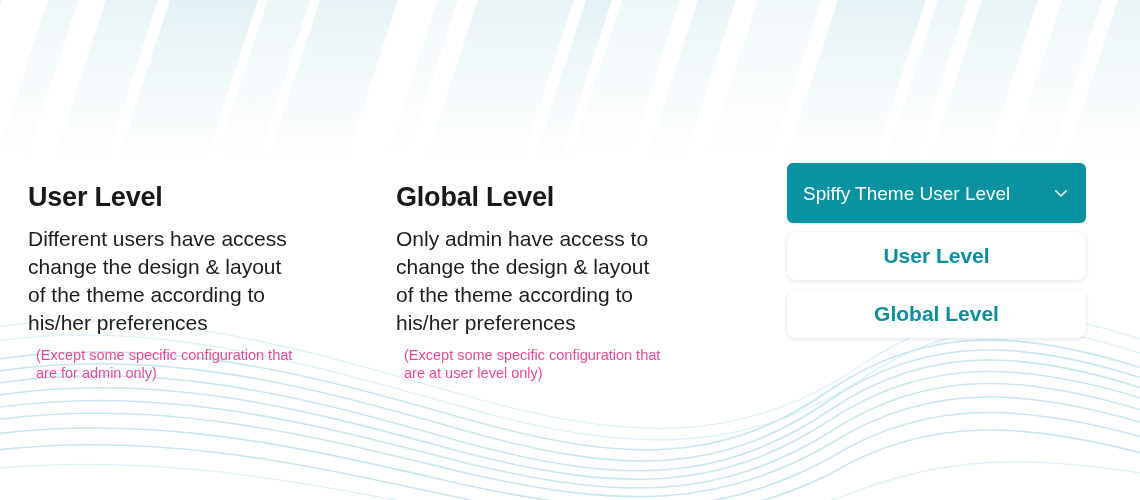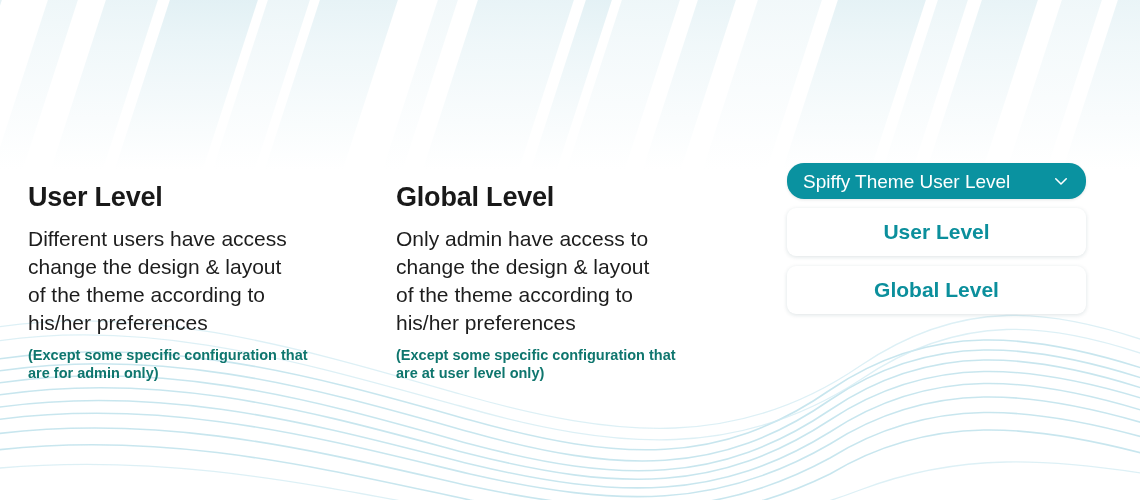--- a/index.html
+++ b/index.html
@@ -75,38 +75,37 @@
   }
   .col-body {
     font-size: 21px;
     color: #1d1d1d;
     line-height: 28px;
     margin: 8px 0 9px 0;
     white-space: pre-line;
   }
   .col-note {
     font-size: 14.5px;
-    color: #0f766e;
+    color: #ec4899;
     line-height: 18px;
-    margin: 0;
+    margin: 8px;
     white-space: pre-line;
-    font-weight: bold;
   }
 
   
   .dropdown {
     position: absolute;
     left: 787px;
     top: 163px;
     width: 299px;
   }
   .dropdown-button {
     position: relative;
-    height: 36px;
-    border-radius: 17px;
+    height: 60px;
+    border-radius: 6px;
     background: #0a92a0;
     display: flex;
     align-items: center;
     padding: 0 16px;
     box-sizing: border-box;
     cursor: pointer;
     box-shadow: 0 1px 3px rgba(0,0,0,0.10);
   }
   .dropdown-label {
     flex: 1;

